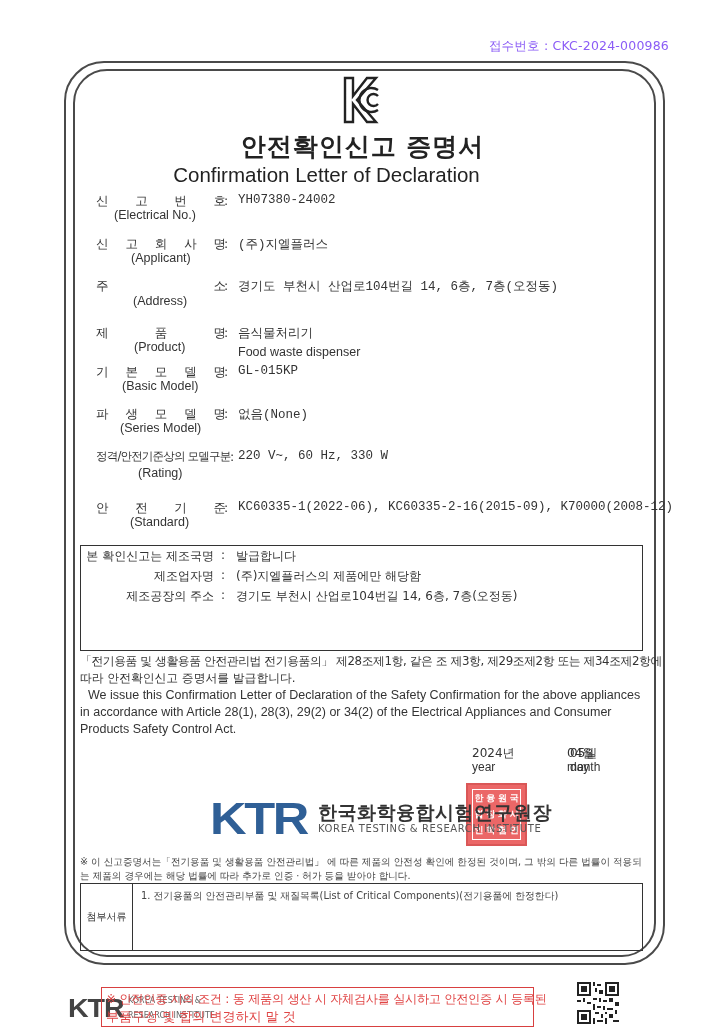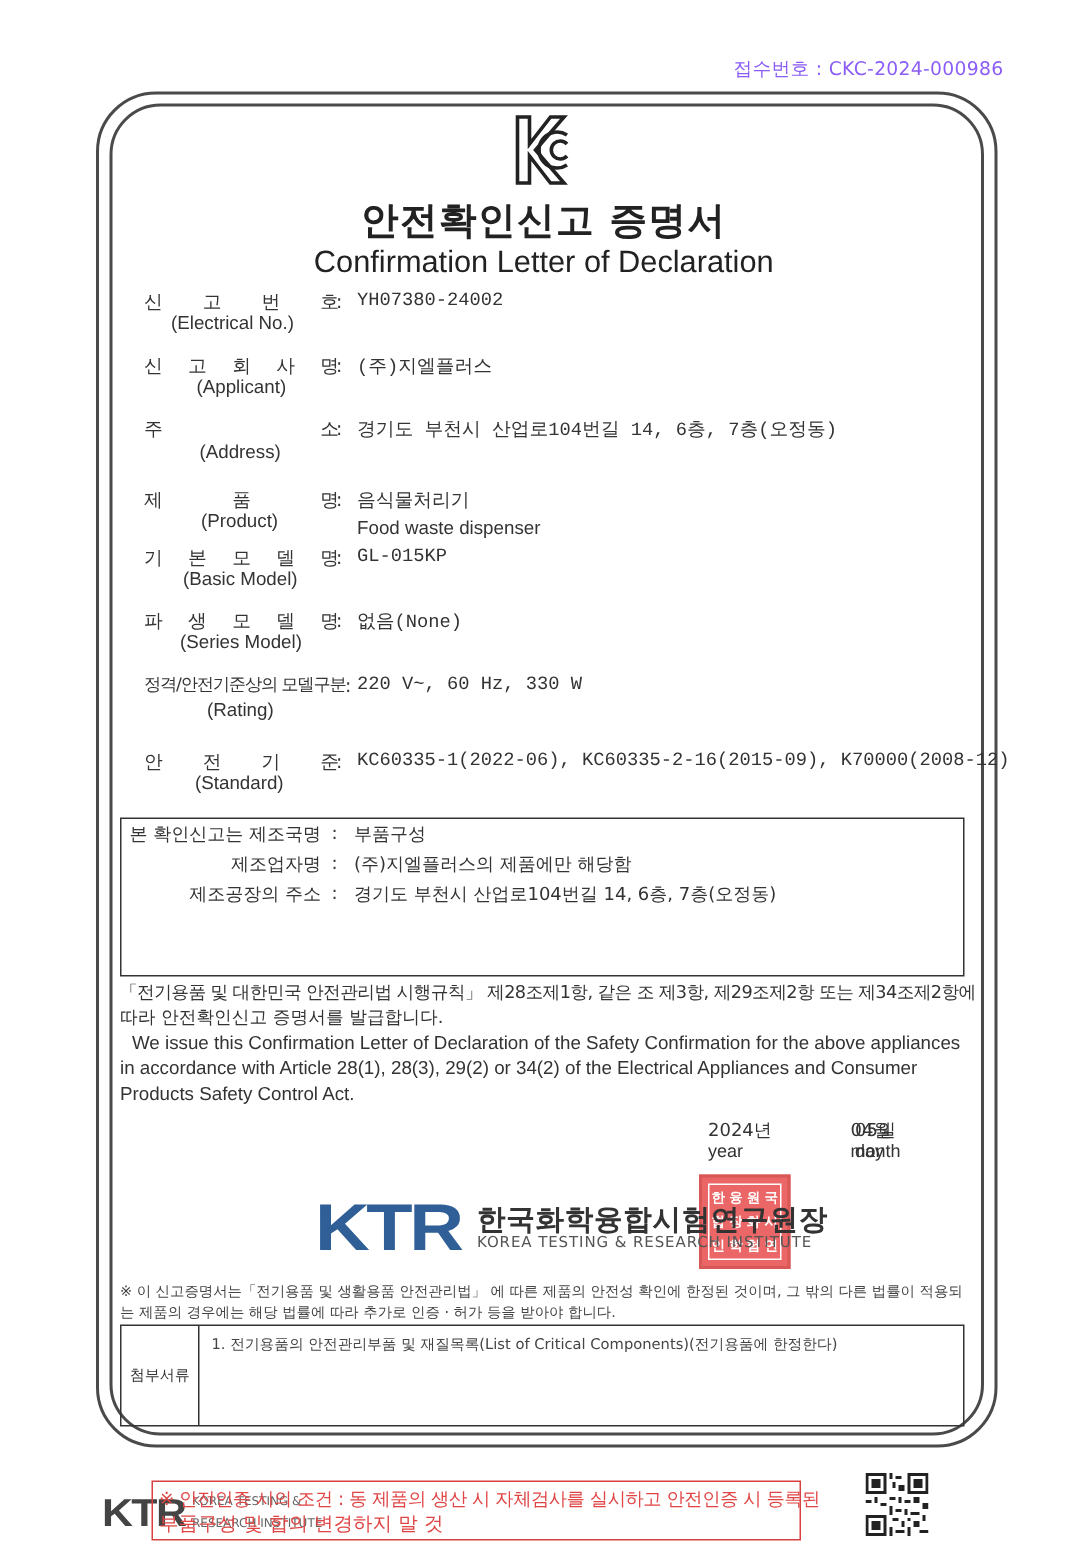--- a/index.html
+++ b/index.html
@@ -10,21 +10,21 @@
 
   .frame-outer { position: absolute; left: 64px; top: 61px; width: 601px; height: 904px;
     border: 2.5px solid #4a4a4a; border-radius: 40px; }
   .frame-inner { position: absolute; left: 73px; top: 69px; width: 583px; height: 888px;
     border: 2.5px solid #4a4a4a; border-radius: 34px; }
 
   .kc-logo { position: absolute; left: 343px; top: 76px; width: 37px; height: 48px; }
 
   .title-ko { position: absolute; left: 0; width: 725px; top: 130px; text-align: center;
     font-size: 25px; font-weight: bold; color: #222; letter-spacing: 1px; }
-  .title-en { position: absolute; left: 0; width: 725px; top: 163px; text-align: center;
+  .title-en { position: absolute; left: 0; width: 653px; top: 163px; text-align: center;
     font-family: "Liberation Sans", sans-serif; font-size: 20.5px; color: #222; }
 
   .field { position: absolute; left: 96px; font-size: 12.5px; color: #333; }
   .field .lbl-ko { position: absolute; left: 0; top: 0; width: 130px; display: flex; justify-content: space-between; white-space: nowrap; }
   .field .colon { position: absolute; left: 128px; top: 0; }
   .field .val { position: absolute; left: 142px; top: 0; white-space: nowrap; font-family: Liberation Mono, monospace; }
   .field .val2 { position: absolute; left: 142px; top: 20px; white-space: nowrap; font-family: "Liberation Sans", sans-serif; }
   .field .lbl-en { position: absolute; top: 15px; white-space: nowrap; font-family: "Liberation Sans", sans-serif; font-size: 12.5px; }
 
   .mfr-box { position: absolute; left: 80px; top: 545px; width: 563px; height: 106px; border: 1.6px solid #333; }
@@ -170,35 +170,35 @@
   </div>
   <span class="colon">:</span>
   <span class="val">KC60335-1(2022-06), KC60335-2-16(2015-09), K70000(2008-12)</span>
   <span class="lbl-en" style="left:34px;">(Standard)</span>
 </div>
 
 <div class="mfr-box"></div>
 <div class="mfr-row" style="left:86px; top:548px; width:470px; height:16px;">
   <span class="k" style="right:auto; left:0; width:128px;">본 확인신고는 제조국명</span>
   <span class="c" style="left:135px;">:</span>
-  <span class="v" style="left:150px;">부품구성</span>
+  <span class="v" style="left:150px;">발급합니다</span>
 </div>
 <div class="mfr-row" style="left:86px; top:568px; width:470px; height:16px;">
   <span class="k" style="right:auto; left:0; width:128px; ">제조업자명</span>
   <span class="c" style="left:135px;">:</span>
   <span class="v" style="left:150px;">(주)지엘플러스의 제품에만 해당함</span>
 </div>
 <div class="mfr-row" style="left:86px; top:588px; width:470px; height:16px;">
   <span class="k" style="right:auto; left:0; width:128px; text-align:right;">제조공장의 주소</span>
   <span class="c" style="left:135px;">:</span>
   <span class="v" style="left:150px;">경기도 부천시 산업로104번길 14, 6층, 7층(오정동)</span>
 </div>
 
 <div class="statement">
-  <div style="white-space:nowrap; letter-spacing:-0.4px; font-size:11.8px;">「전기용품 및 대한민국 안전관리법 시행규칙」 제28조제1항, 같은 조 제3항, 제29조제2항 또는 제34조제2항에</div>
+  <div style="white-space:nowrap; letter-spacing:-0.4px; font-size:11.8px;">「전기용품 및 생활용품 안전관리법 전기용품의」 제28조제1항, 같은 조 제3항, 제29조제2항 또는 제34조제2항에</div>
   <div style="font-size:11.8px;">따라 안전확인신고 증명서를 발급합니다.</div>
   <div class="en" style="text-indent:8px;">We issue this Confirmation Letter of Declaration of the Safety Confirmation for the above  appliances in accordance with Article 28(1), 28(3), 29(2) or 34(2) of the Electrical Appliances and Consumer Products Safety Control Act.</div>
 </div>
 
 <div class="date" style="left:472px;">
   <div>2024년</div>
     <div class="en">year</div>
 </div>
 <div class="date" style="left:536px;margin-left:31px;">
   <div>04월</div>

